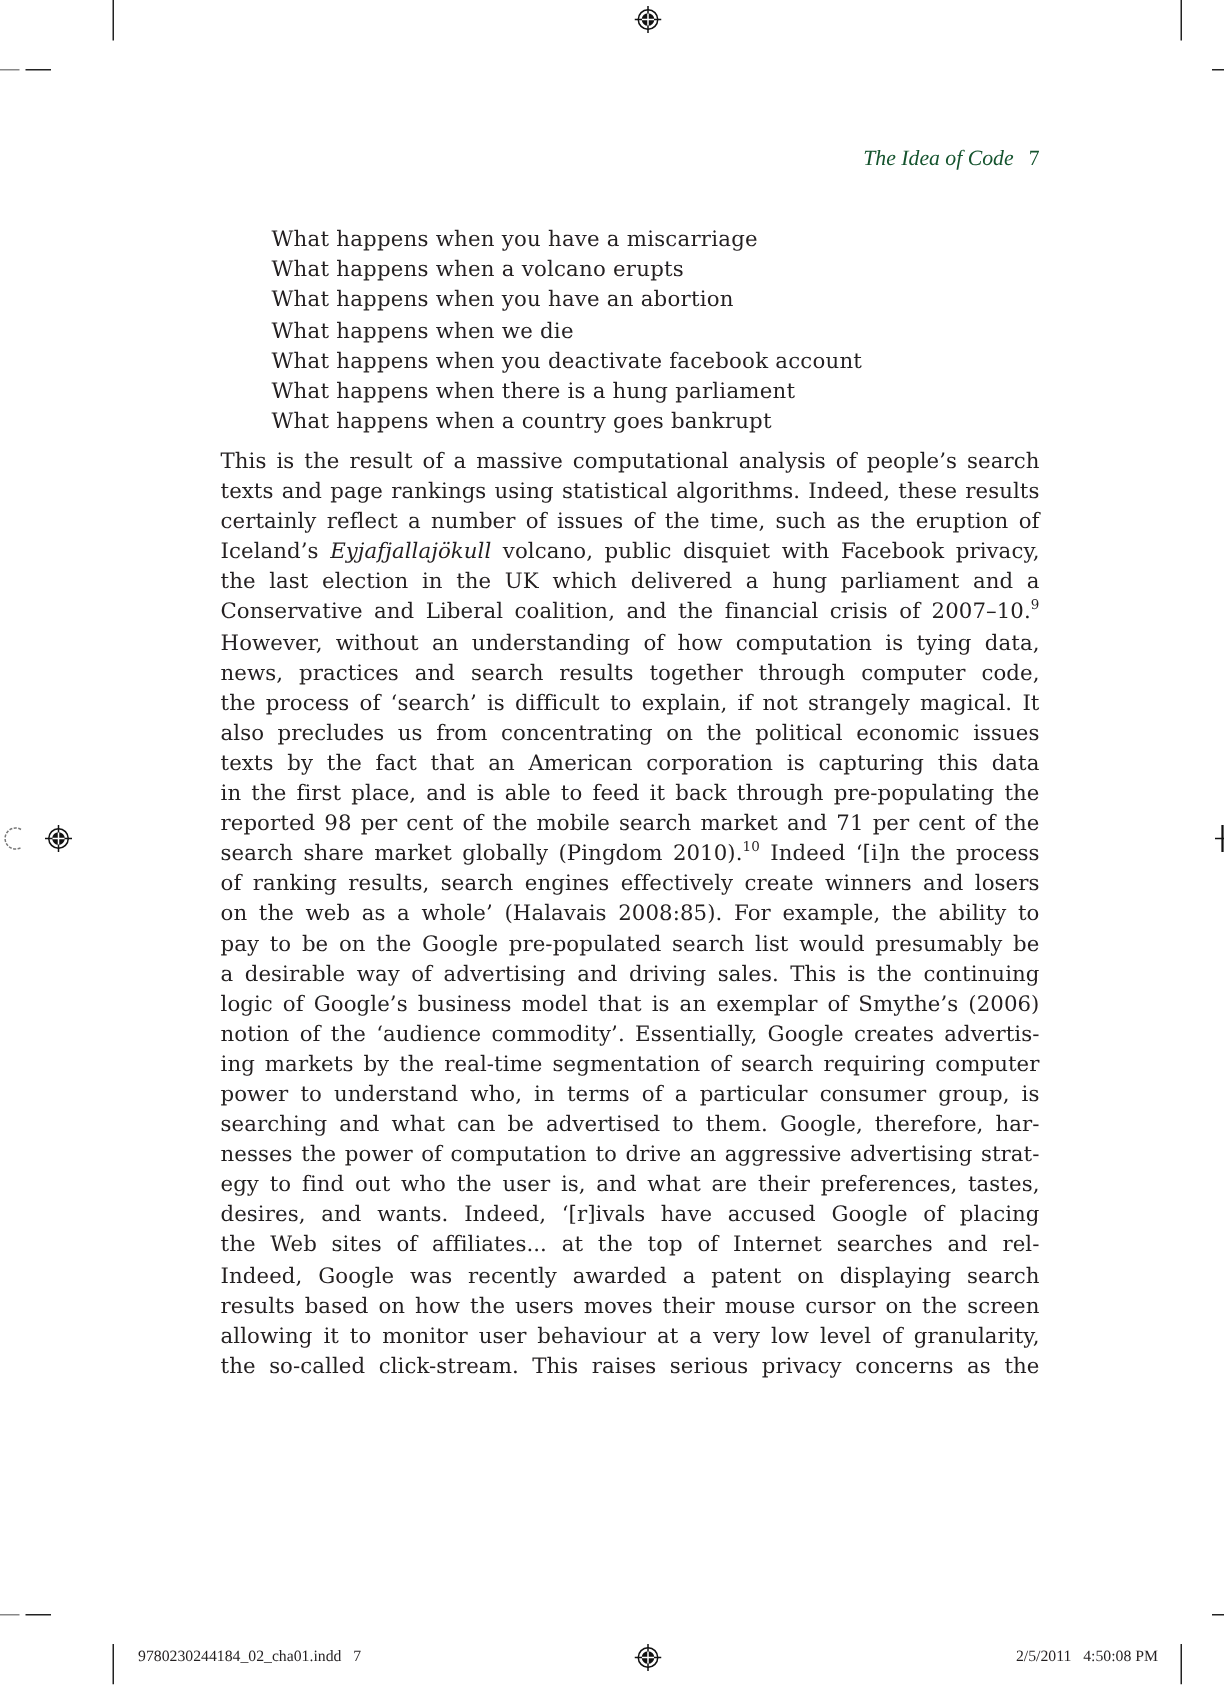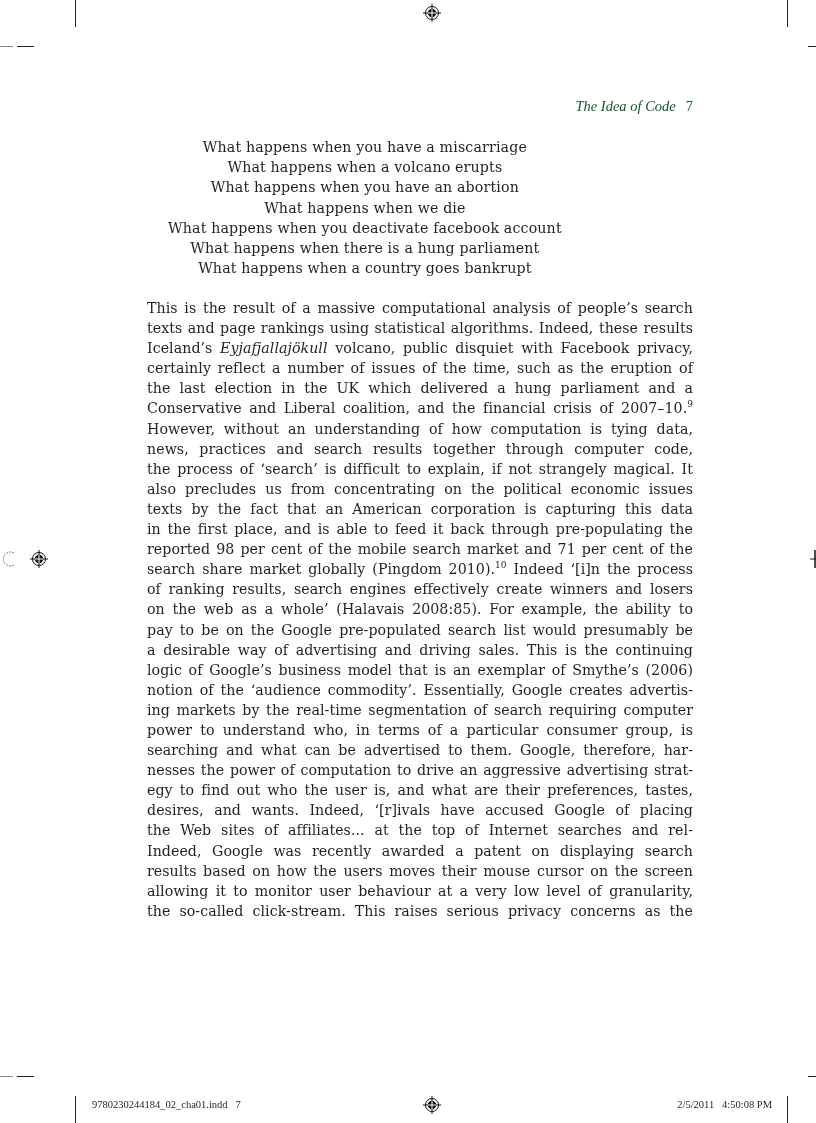--- a/index.html
+++ b/index.html
@@ -5,22 +5,22 @@
   html, body { margin:0; padding:0; background:#ffffff; }
   body { width:816px; height:1123px; position:relative; overflow:hidden;
          font-family:"DejaVu Serif", "Liberation Serif", serif; color:#231f20; }
   .crop { position:absolute; background:#222; }
   .crop.v { width:1px; }
   .crop.h { height:1px; }
   .reg { position:absolute; width:18px; height:18px; }
   .running-head { position:absolute; top:98px; right:123px; font-family:"Liberation Serif", serif;
                   font-style:italic; font-size:14.5px; color:#14532d; white-space:pre; }
   .running-head .pg { font-style:normal; margin-left:10px; }
-  .list { position:absolute; left:168px; top:137px; margin:0; padding:0; list-style:none;
-          font-size:14.2px; line-height:20.2px; letter-spacing:0.15px;text-align:center; }
+  .list { position:absolute; left:168px; top:137px; margin:13px; padding:0; list-style:none;
+          font-size:14.2px; line-height:20.2px; letter-spacing:0.15px; }
   .list li { white-space:nowrap; }
   .body-text { position:absolute; left:147px; top:298px; width:546px; margin:0;
                font-size:14.2px; line-height:20.1px; text-align:justify; hyphens:manual;
                letter-spacing:0.05px; }
   .body-text .ln { display:block; text-align:justify; text-align-last:justify; white-space:normal; }
   .body-text .ln.last { text-align-last:justify; }
   .body-text sup { font-size:9px; line-height:0; vertical-align:6px; }
   .slug { position:absolute; font-family:"Liberation Serif", serif; font-size:10.5px; color:#231f20; white-space:pre; }
 </style>
 </head>
@@ -77,22 +77,22 @@
   <li>What happens when you have an abortion</li>
   <li>What happens when we die</li>
   <li>What happens when you deactivate facebook account</li>
   <li>What happens when there is a hung parliament</li>
   <li>What happens when a country goes bankrupt</li>
 </ul>
 
 <div class="body-text">
   <span class="ln">This is the result of a massive computational analysis of people’s search</span>
   <span class="ln">texts and page rankings using statistical algorithms. Indeed, these results</span>
+  <span class="ln">certainly reflect a number of issues of the time, such as the eruption of</span>
   <span class="ln"><span>Iceland’s </span><i>Eyjafjallajökull</i><span> volcano, public disquiet with Facebook privacy,</span></span>
-  <span class="ln">certainly reflect a number of issues of the time, such as the eruption of</span>
   <span class="ln">the last election in the UK which delivered a hung parliament and a</span>
   <span class="ln"><span>Conservative and Liberal coalition, and the financial crisis of 2007–10.</span><sup>9</sup></span>
   <span class="ln">However, without an understanding of how computation is tying data,</span>
   <span class="ln">news, practices and search results together through computer code,</span>
   <span class="ln">the process of ‘search’ is difficult to explain, if not strangely magical. It</span>
   <span class="ln">also precludes us from concentrating on the political economic issues</span>
   <span class="ln">texts by the fact that an American corporation is capturing this data</span>
   <span class="ln">in the first place, and is able to feed it back through pre-populating the</span>
   <span class="ln">reported 98 per cent of the mobile search market and 71 per cent of the</span>
   <span class="ln"><span>search share market globally (Pingdom 2010).</span><sup>10</sup><span> Indeed ‘[i]n the process</span></span>

